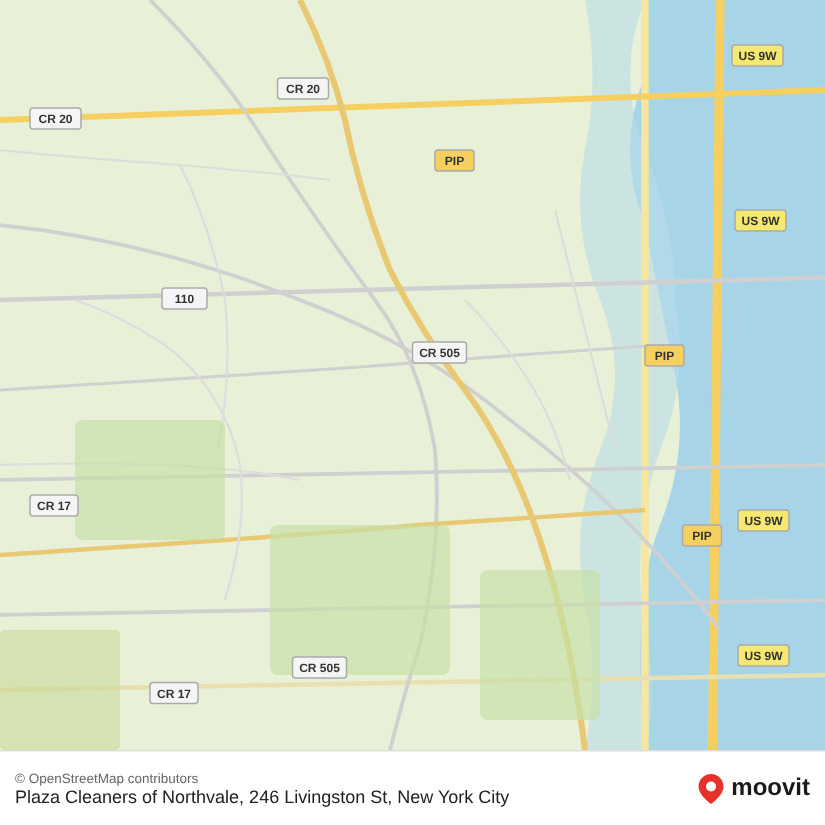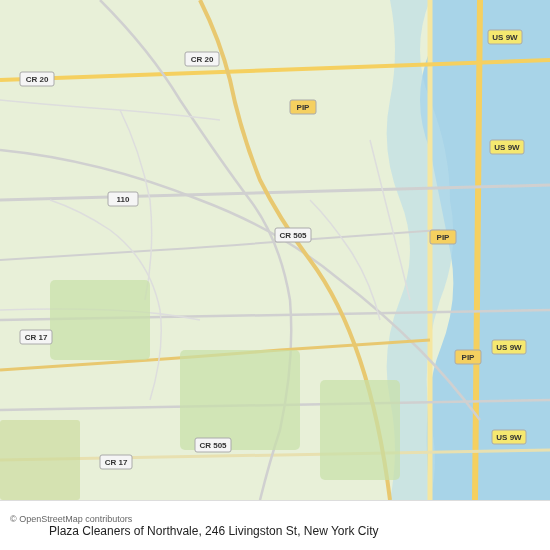--- a/index.html
+++ b/index.html
@@ -68,21 +68,20 @@
 
     #attribution {
       font-size: 9px;
       color: #666;
     }
 
     #place-name {
       font-size: 12px;
       color: #222;
       font-weight: 500;
-      margin-left: 39px;
     }
 
     #moovit-logo {
       display: flex;
       align-items: center;
       gap: 4px;
     }
 
     #moovit-pin {
       width: 20px;
@@ -184,13 +183,21 @@
   </svg>
 
   
 </div>
 
 <div id="bottom-bar">
   <div id="bottom-left">
     <span id="attribution">© OpenStreetMap contributors</span>
     <span id="place-name">Plaza Cleaners of Northvale, 246 Livingston St, New York City</span>
   </div>
+  <div id="moovit-logo">
+
+    <svg id="moovit-pin" viewBox="0 0 20 24" xmlns="http://www.w3.org/2000/svg">
+      <path d="M10 0 C4.5,0 0,4.5 0,10 C0,17 10,24 10,24 C10,24 20,17 20,10 C20,4.5 15.5,0 10,0 Z" fill="#e8312a"></path>
+      <circle cx="10" cy="10" r="4" fill="white"></circle>
+    </svg>
+    <span id="moovit-text">moovit</span>
+  </div>
 </div>
 
 </body></html>

